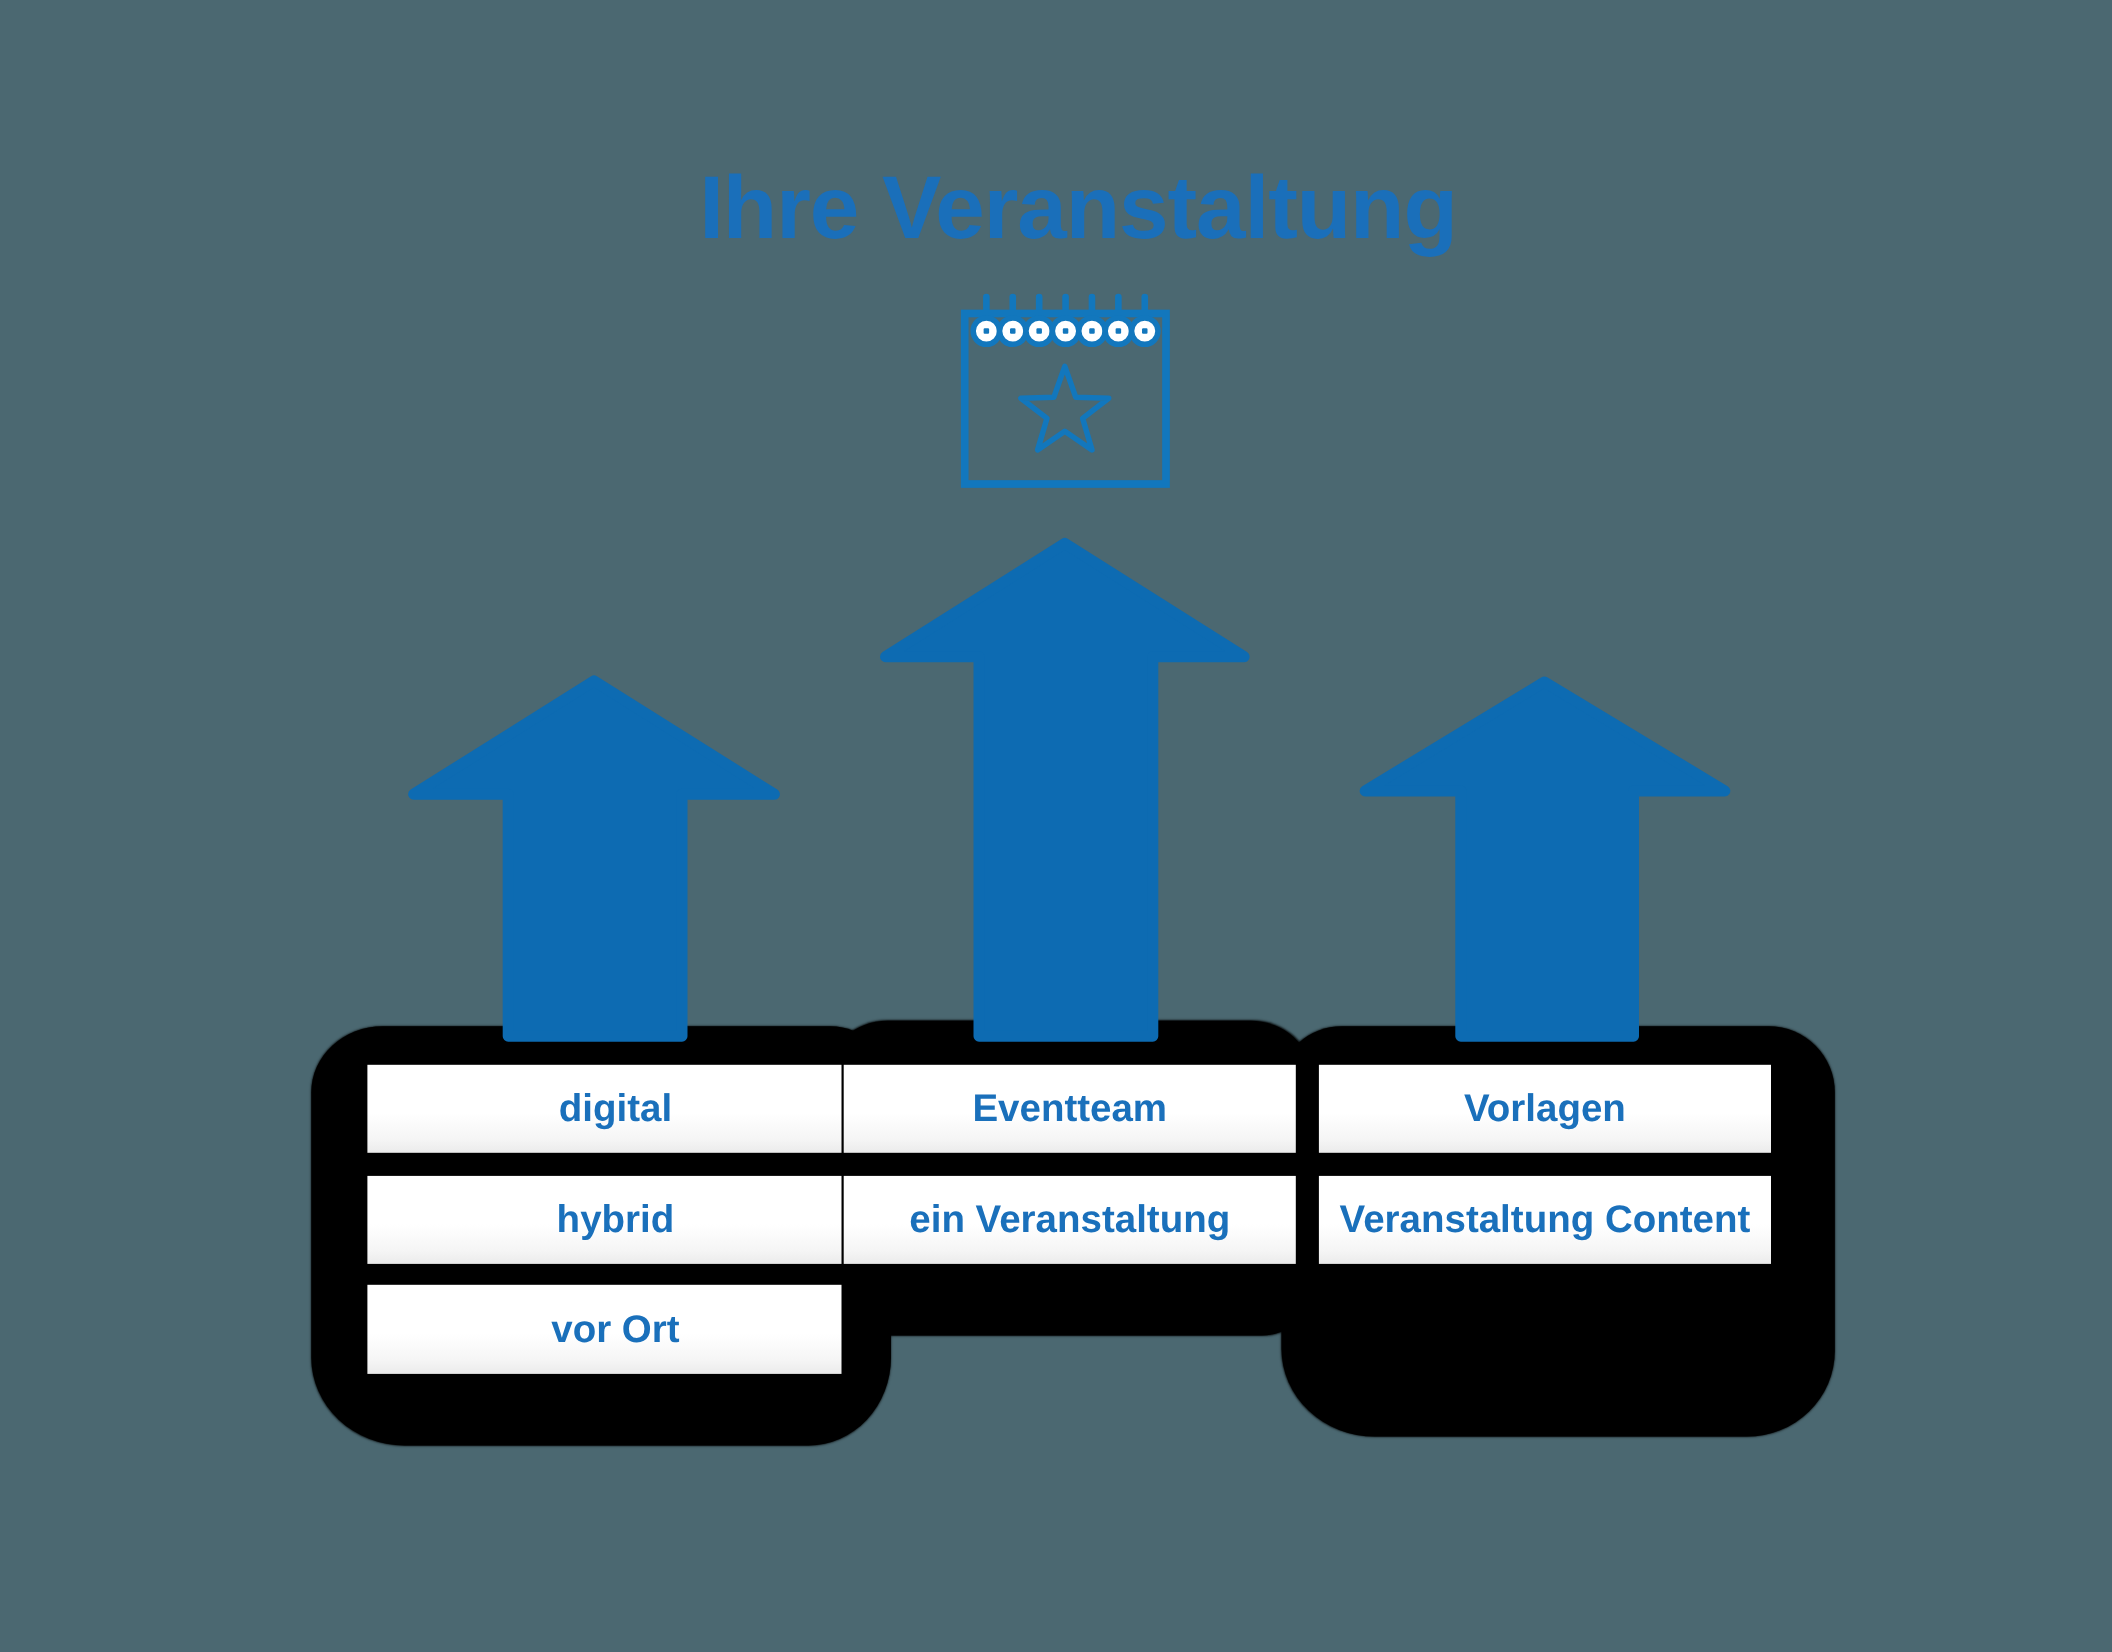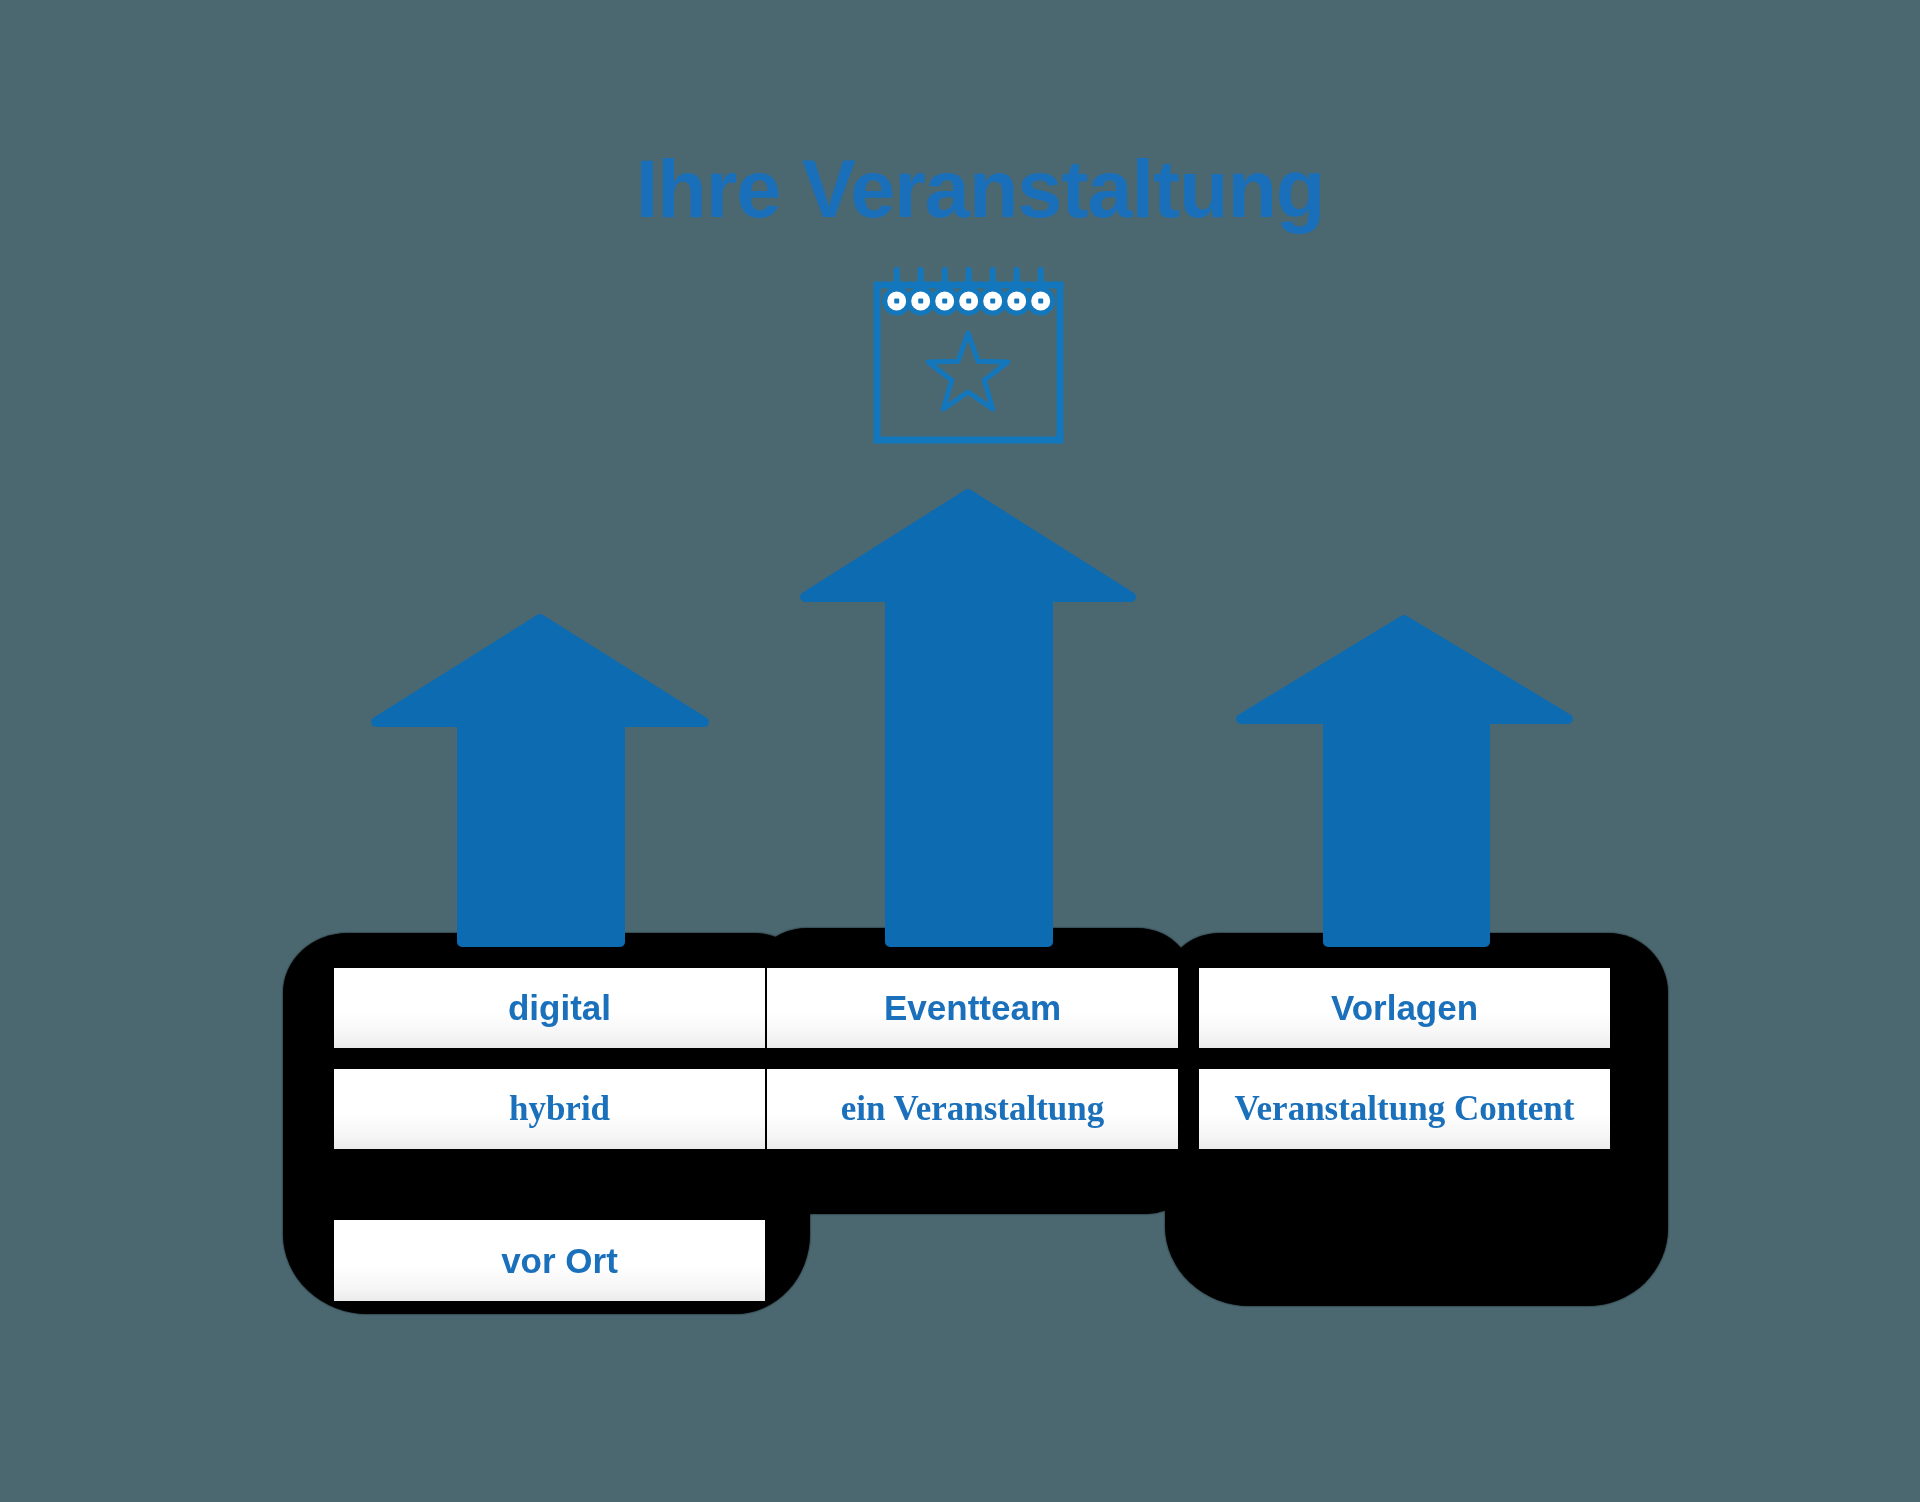--- a/index.html
+++ b/index.html
@@ -74,22 +74,22 @@
   .box span {
     font-size: 35px;
     font-weight: 700;
     color: var(--box_text, #1A70BB);
     white-space: nowrap;
   }
   .col1 { left: 334px; padding-left: 20px; }
   .col2 { left: 767px; }
   .col3 { left: 1199px; }
   .row1 { top: 968px; }
-  .row2 { top: 1069px; font-family: Liberation Serif, serif; }
-  .row3 { top: 1220px; height: 81px; text-align: right; }
+  .row2 { top: 1069px; }
+  .row3 { top: 1168px; height: 81px; text-align: right; }
 </style>
 </head>
 <body>
 
 <div class="stage">
 
   <h1 class="title">Ihre Veranstaltung</h1>
 
   <svg class="calendar-icon" viewBox="0 0 194 190" fill="none">
     <g stroke="#1277BD" fill="none">

